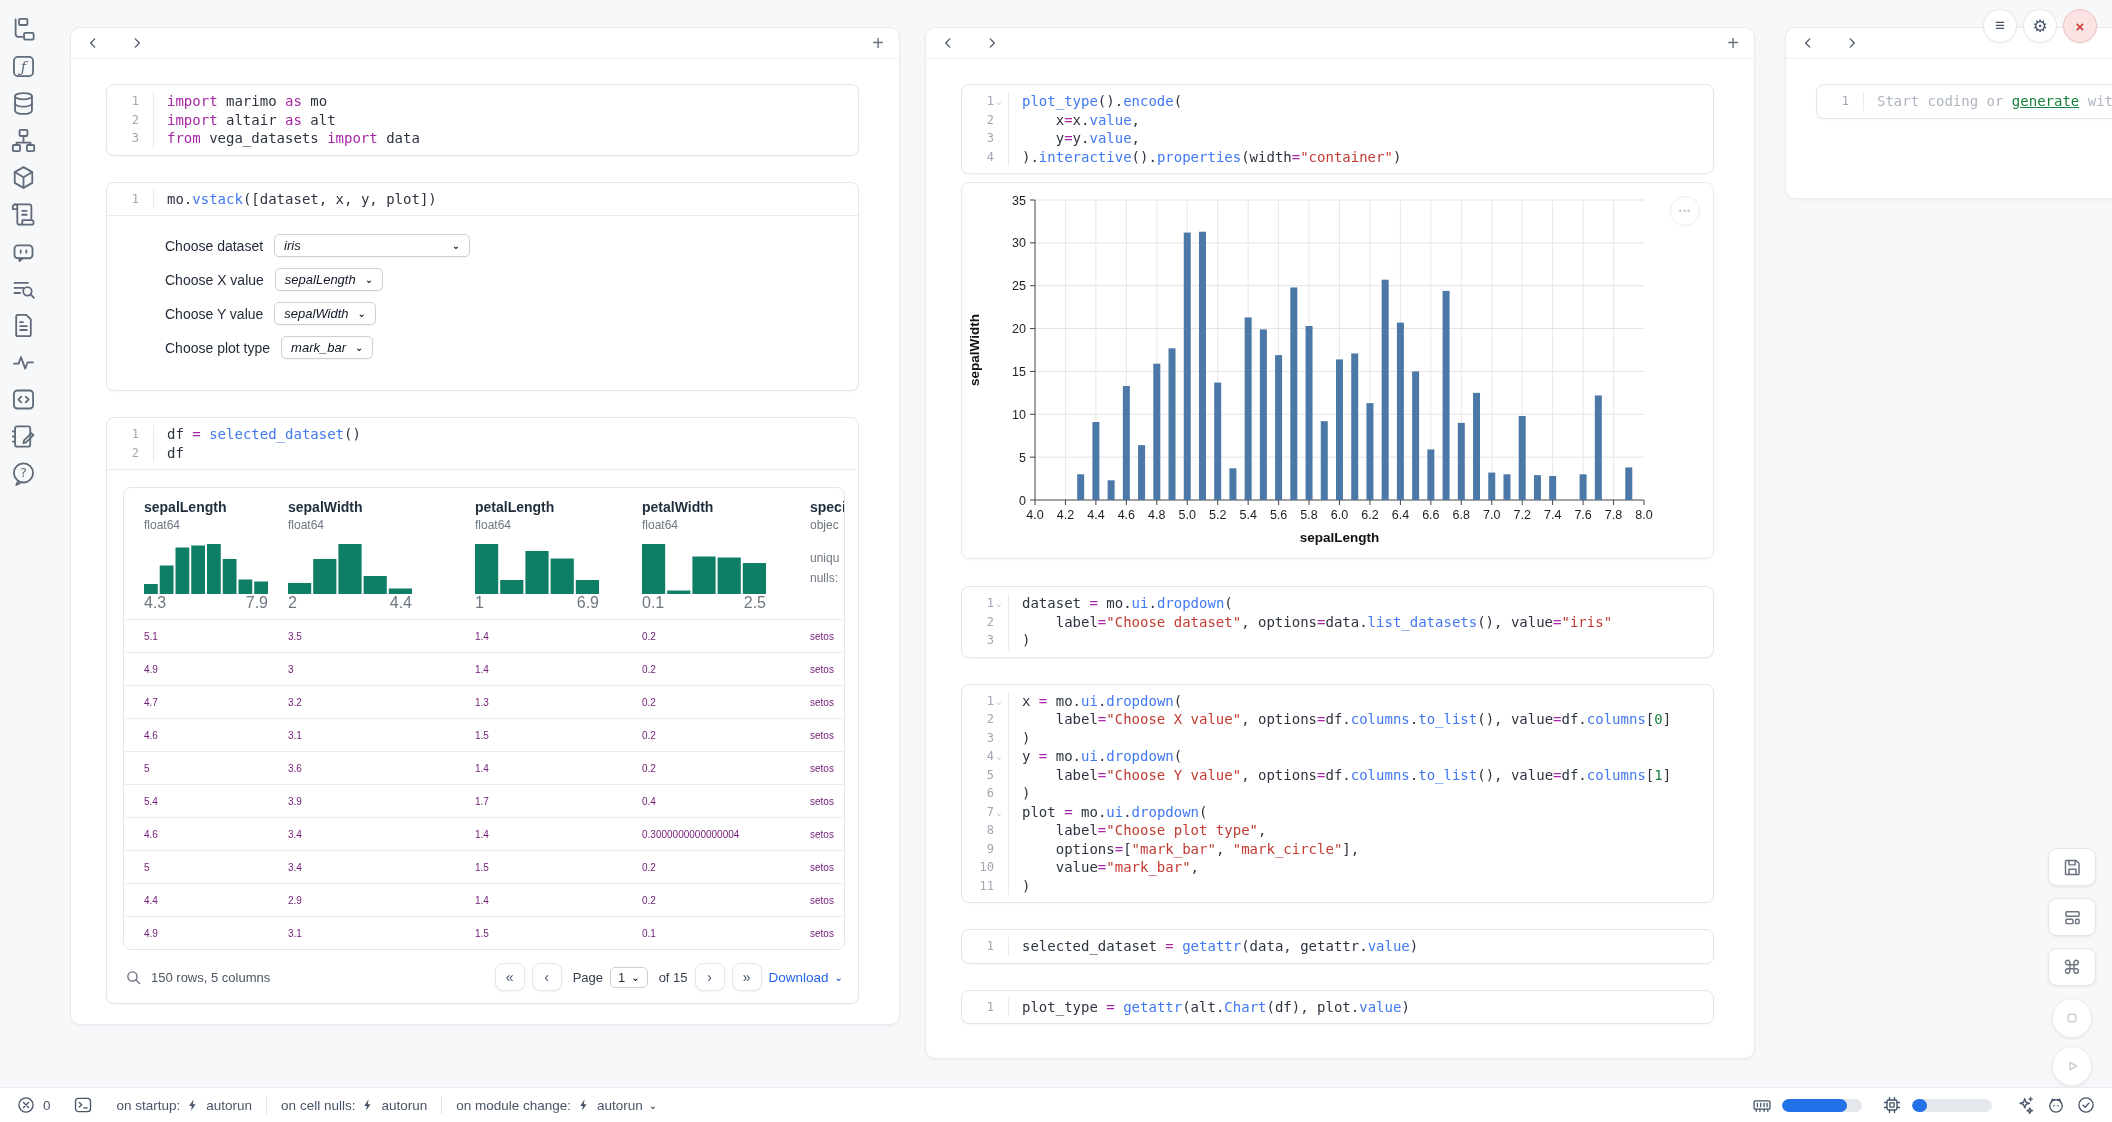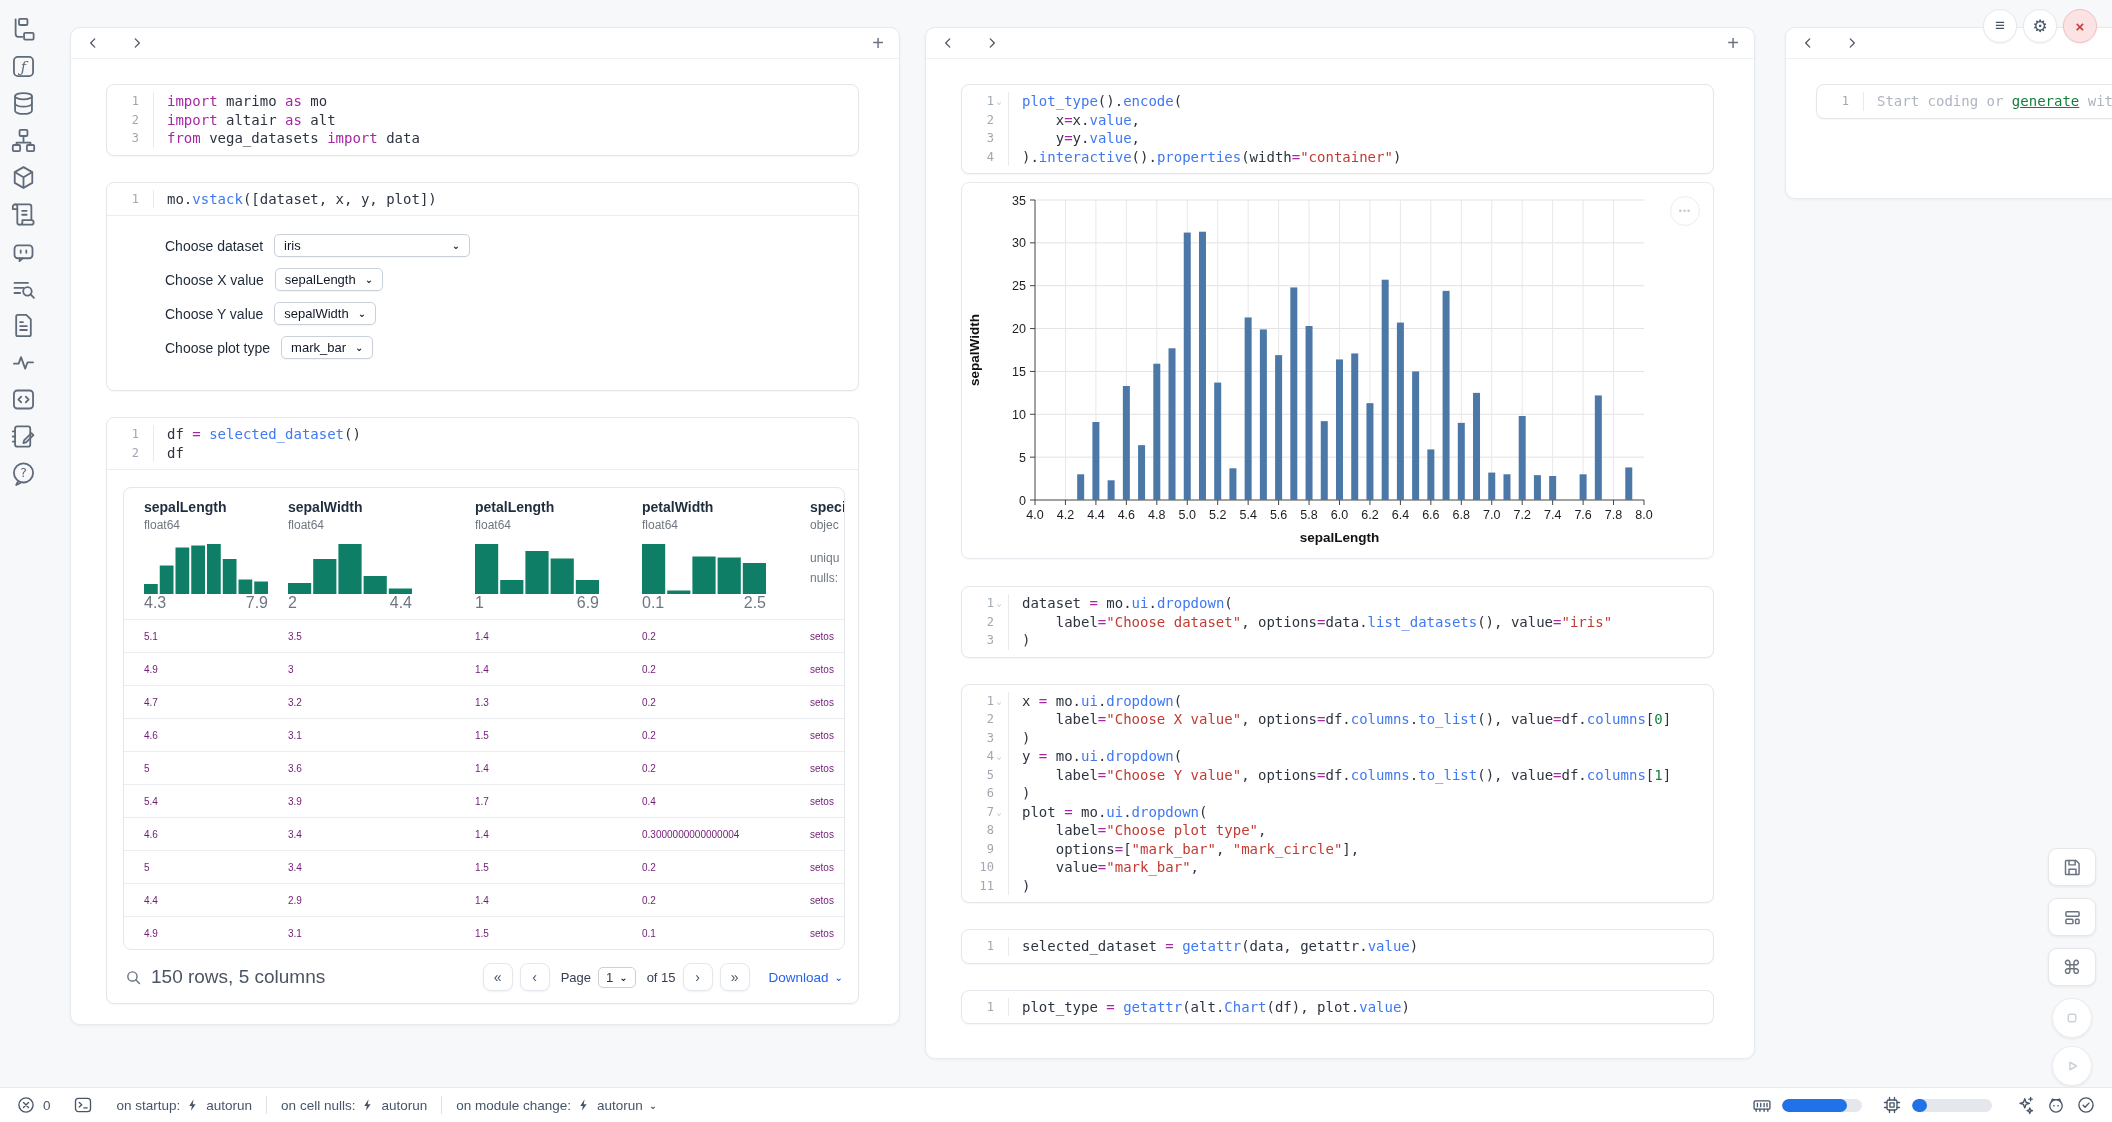--- a/index.html
+++ b/index.html
@@ -43,49 +43,49 @@
   .tk-kw { color:#a626a4; } .tk-fn { color:#4078f2; } .tk-st { color:#c23b33; }
   .tk-nu { color:#15803d; } .tk-pl { color:#2d3440; }
   .tk-ph { color:#aeb5c0; } .tk-phu { color:#15803d; text-decoration:underline; }
 
   
   .ctrl-part { padding:18px 0 20px 26px; }
   .ctrl-row { display:flex; align-items:center; gap:11px; margin-bottom:11px;margin-left:32px; }
   .ctrl-label { font-size:14px; color:#1f2937; }
   .selbox { display:inline-flex; align-items:center; gap:9px; border:1px solid #c9d0d8;
     border-radius:5px; padding:3px 9px; font-size:13px; color:#111827; background:#fff;
-    box-shadow:0 1px 1px rgba(0,0,0,.04); cursor:pointer; }
+    box-shadow:0 1px 1px rgba(0,0,0,.04); cursor:pointer;font-style:italic; }
   .selchev { font-size:10px; color:#111827; font-weight:bold; }
   .ctrl-row:nth-child(1) .selbox { width:196px; justify-content:space-between; }
 
   
   .tbl-part { padding:17px 0 12px 16px; }
   .dftable { width:722px; border:1px solid #e3e7eb; border-radius:8px; overflow:hidden; }
   .thead { display:flex; padding:11px 0 7px; }
   .hc { padding-left:20px; overflow:hidden; }
   .c0 { width:144px; flex:none; } .c1 { width:187px; flex:none; }
   .c2 { width:167px; flex:none; } .c3 { width:168px; flex:none; } .c4 { flex:1; min-width:0; }
   .hname { font-size:14px; font-weight:bold; color:#1f2d3d; white-space:nowrap; }
   .htype { font-size:12px; color:#6e7781; margin-top:3px; white-space:nowrap; }
   .hhist { margin-top:12px; }
   .hmeta { font-size:12px; color:#6e7781; margin-top:16px; line-height:20px; white-space:nowrap; }
   .hrange { width:124px; display:flex; justify-content:space-between; font-size:16px;
     color:#6e7781; margin-top:0; }
   .trow { display:flex; align-items:center; height:33px; border-top:1px solid #e9edf0; }
   .tc { padding-left:20px; font-size:10px; color:#701a75; white-space:nowrap; overflow:hidden; }
   .tfoot { width:722px; display:flex; align-items:center; margin-top:13px; padding:0 2px; }
-  .tsummary { font-size:19px; color:#4b5563; margin-left:9px; }
+  .tsummary { font-size:13px; color:#4b5563; margin-left:9px; }
   .pagegrp { margin-left:auto; display:flex; align-items:center; gap:7px; }
   .pgbtn { min-width:30px; height:28px; background:#fff; border:1px solid #e4e8ec;
     border-radius:8px; box-shadow:0 1px 2px rgba(20,30,50,.06); color:#475569; font-size:14px;
     display:flex; align-items:center; justify-content:center; cursor:pointer; padding:0 8px; }
   .pglabel { font-size:13px; color:#374151; margin-left:4px; }
   .pgsel { display:inline-flex; align-items:center; gap:6px; border:1px solid #c9d0d8;
     border-radius:5px; padding:2px 7px; font-size:13px; background:#fff; cursor:pointer; }
-  .dl { color:#2563eb; font-size:13.5px; margin-left:12px; display:flex; gap:6px;
+  .dl { color:#2563eb; font-size:13.5px; display:flex; gap:6px;
     align-items:center; cursor:pointer; }
 
   
   .chart-box { position:relative; border:1px solid #e7eaee; border-radius:8px;
     box-shadow:0 1px 2px rgba(20,30,50,.04); margin-bottom:27px; height:377px; overflow:hidden; }
   .more-btn { position:absolute; right:13px; top:13px; width:30px; height:30px; background:#fff;
     border:1px solid #ebedf0; border-radius:50%; color:#c3c9d2; font-size:9px; letter-spacing:1px;
     display:flex; align-items:center; justify-content:center; cursor:pointer; }
 
   

